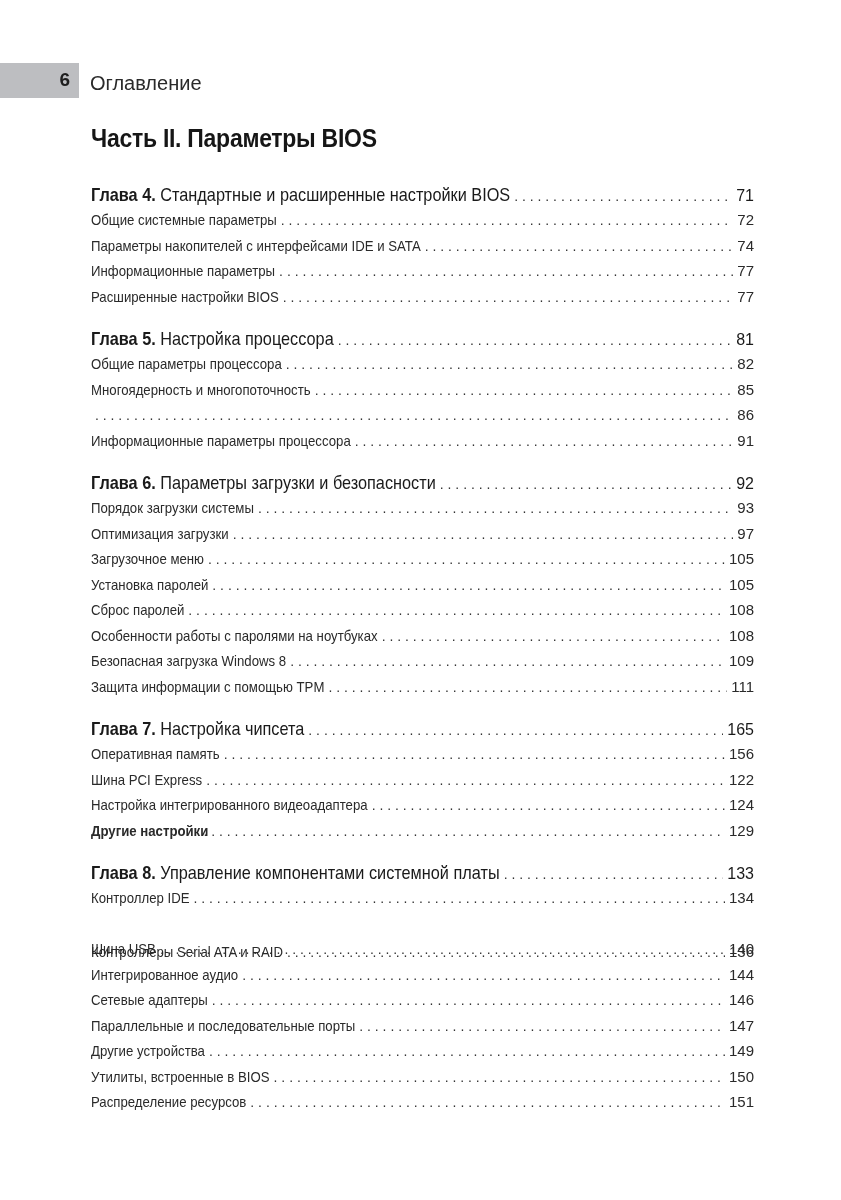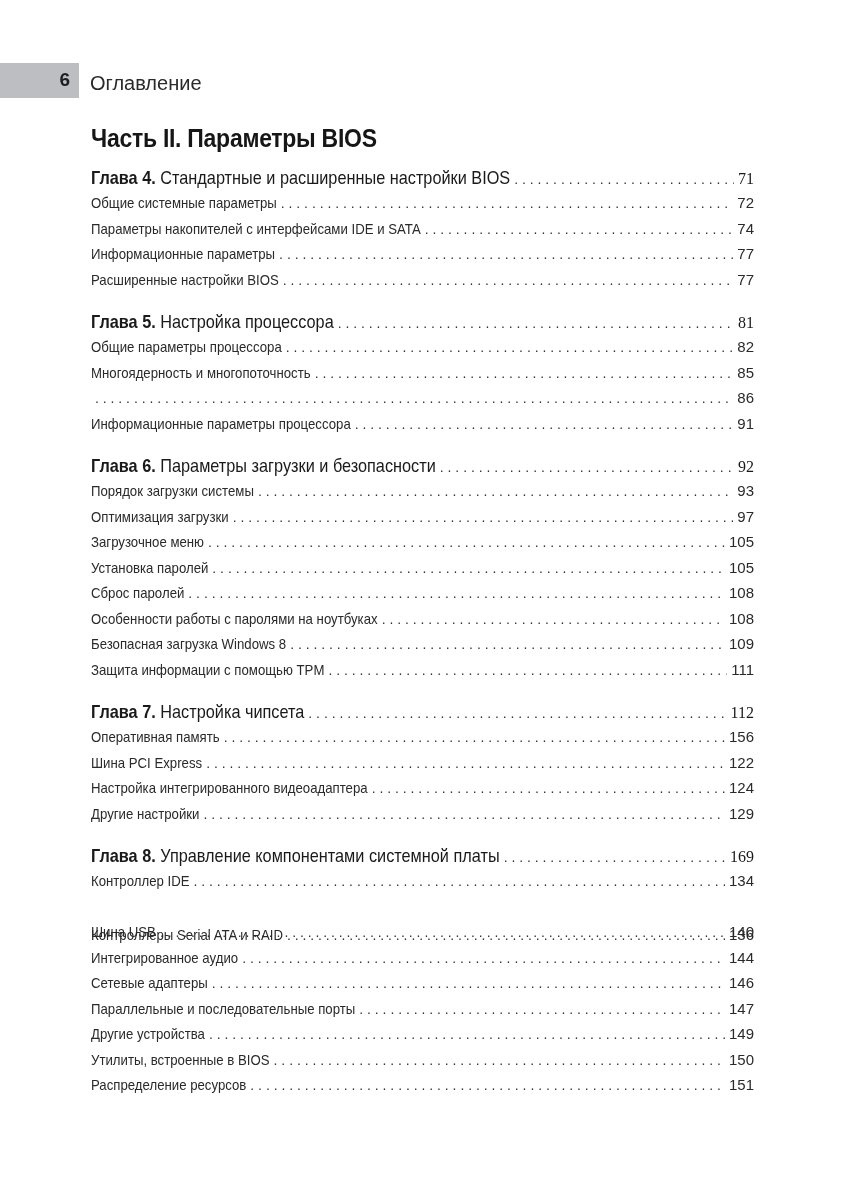--- a/index.html
+++ b/index.html
@@ -19,40 +19,40 @@
     .running-head {
       position: absolute; left: 90px; top: 72px;
       font-size: 20px; color: #2a2a2a;
     }
     .part-title {
       position: absolute; left: 91px; top: 124px;
       font-size: 25px; font-weight: bold; color: #161616; letter-spacing: -0.3px;
       transform: scaleX(0.92); transform-origin: left top;
     }
     .toc {
-      position: absolute; left: 91px; top: 167px; width: 663px;
+      position: absolute; left: 91px; top: 184px; width: 663px;
     }
     .chapter { margin-bottom: 15px; }
     .row {
       display: flex; align-items: baseline; height: 25.5px;
       font-size: 15px; color: #2a2a2a; white-space: nowrap;
     }
     .row.chapter-row { font-size: 18.5px; color: #1a1a1a; height: 27px; }
     .row .title { flex: 0 0 auto; }
     .row .title .num { font-weight: bold; }
     .row .leader {
       flex: 1 1 auto; overflow: hidden; margin: 0 4px; letter-spacing: 3.4px;
       font-size: 14px; color: #333; 
     }
     .row .leader::before {
       content: ". . . . . . . . . . . . . . . . . . . . . . . . . . . . . . . . . . . . . . . . . . . . . . . . . . . . . . . . . . . . . . . . . . . . . . . . . . . . . . . . . . . . . . . . . . . . . . . . . . . . . . . . . . . . .";
       letter-spacing: 0;
     }
     .row .page { flex: 0 0 auto; text-align: right; font-size: 15px; }
-    .row.chapter-row .page { font-size: 16px; font-family: Liberation Serif, serif; }
+    .row.chapter-row .page { font-size: 16px; }
     .condensed { display: inline-block; transform: scaleX(0.88); transform-origin: left center; }
   </style>
 </head>
 <body>
 
 <div class="page-tab">
   <span class="page-number">6</span>
 </div>
 <div class="running-head">Оглавление</div>
 
@@ -156,48 +156,48 @@
       <div class="row">
         <span class="title" style="width: 233.393px;"><span class="condensed">Защита информации с помощью TPM</span></span>
         <span class="leader"></span>
         <span class="page">111</span>
       </div>
     </div>
     <div class="chapter">
       <div class="row chapter-row">
         <span class="title" style="width: 213.331px;"><span class="condensed"><span class="num">Глава 7.</span> <span>Настройка чипсета</span></span></span>
         <span class="leader"></span>
-        <span class="page">112</span>
+        <span class="page">165</span>
       </div>
       <div class="row">
         <span class="title" style="width: 128.673px;"><span class="condensed">Оперативная память</span></span>
         <span class="leader"></span>
         <span class="page">156</span>
       </div>
       <div class="row">
         <span class="title" style="width: 111.128px; text-decoration: underline;"><span class="condensed">Шина PCI Express</span></span>
         <span class="leader"></span>
         <span class="page">122</span>
       </div>
       <div class="row">
         <span class="title" style="width: 276.65px;"><span class="condensed">Настройка интегрированного видеоадаптера</span></span>
         <span class="leader"></span>
         <span class="page">124</span>
       </div>
       <div class="row">
-        <span class="title" style="width: 108.419px;"><span class="condensed">Другие настройки</span></span>
+        <span class="title" style="width: 108.419px; font-weight: bold;"><span class="condensed">Другие настройки</span></span>
         <span class="leader"></span>
         <span class="page">129</span>
       </div>
     </div>
     <div class="chapter">
       <div class="row chapter-row">
         <span class="title" style="width: 408.636px;"><span class="condensed"><span class="num">Глава 8.</span> <span>Управление компонентами системной платы</span></span></span>
         <span class="leader"></span>
-        <span class="page">169</span>
+        <span class="page">133</span>
       </div>
       <div class="row">
         <span class="title" style="width: 98.5188px; text-decoration: underline;"><span class="condensed">Контроллер IDE</span></span>
         <span class="leader"></span>
         <span class="page">134</span>
       </div>
       <div class="row">
         <span class="title" style="width: 191.922px; margin-top: 28px;"><span class="condensed">Контроллеры Serial ATA и RAID</span></span>
         <span class="leader"></span>
         <span class="page">136</span>

